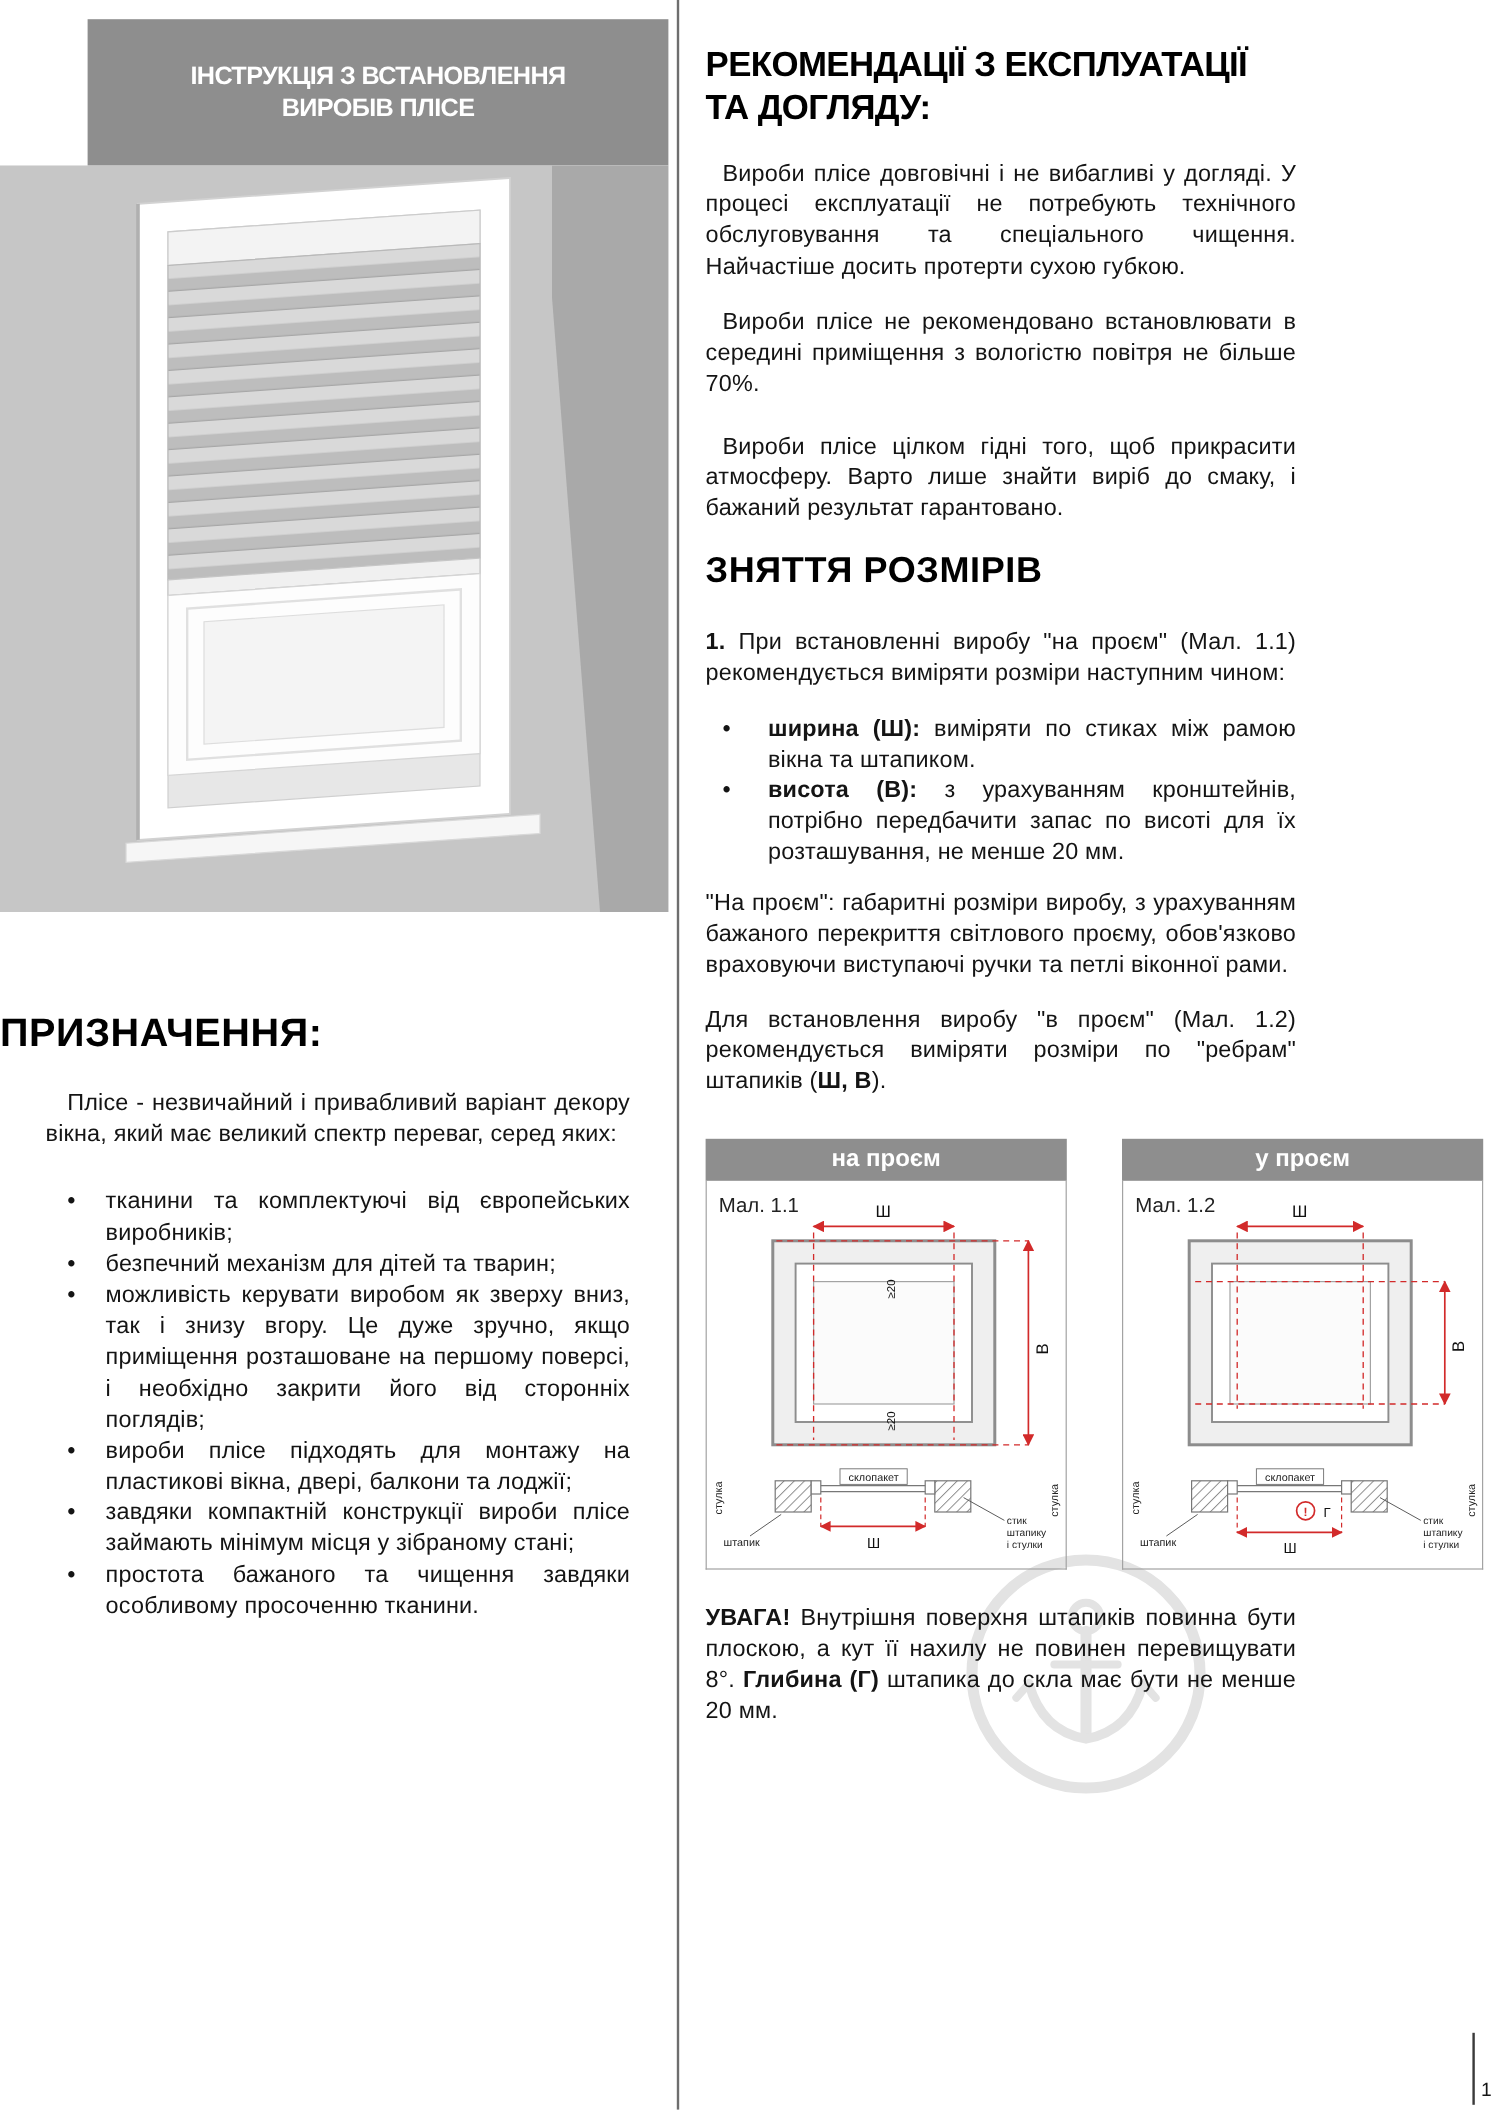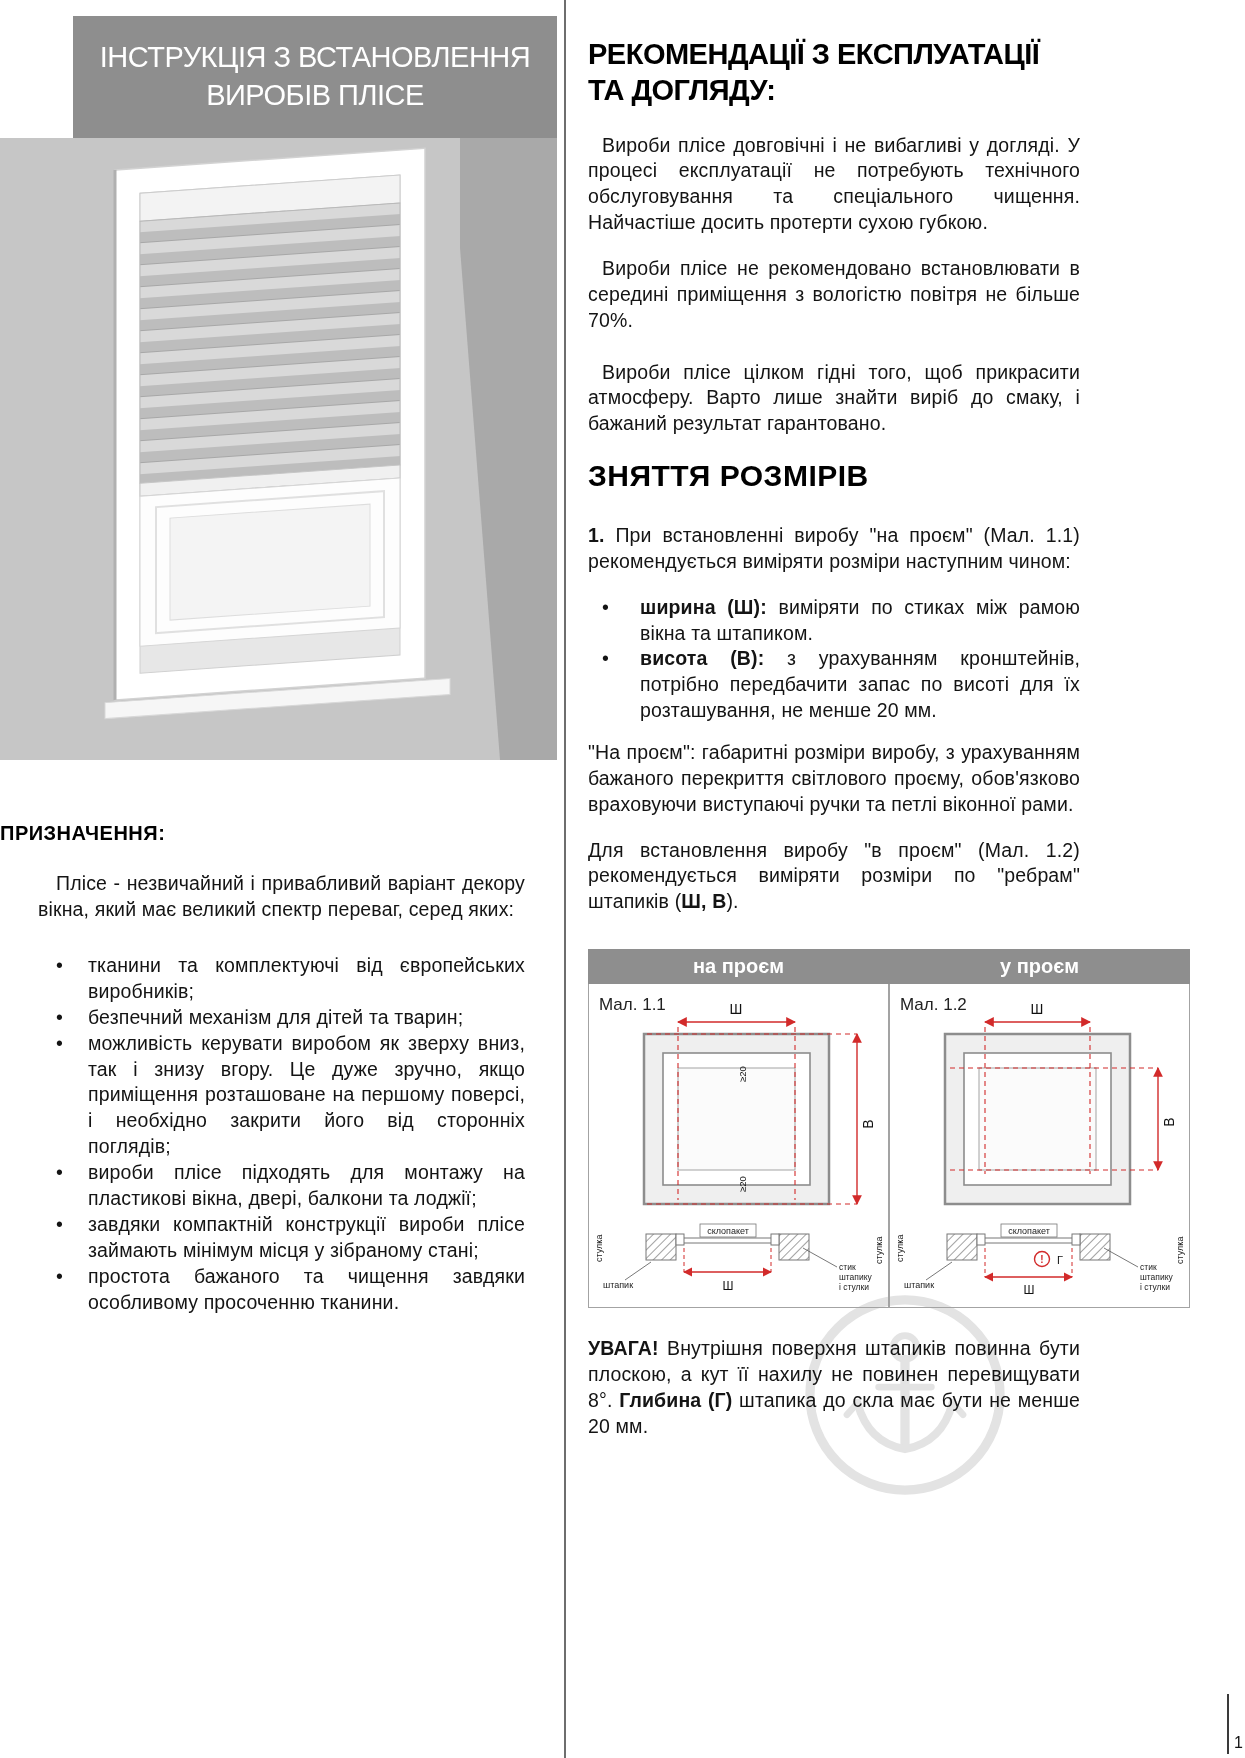--- a/index.html
+++ b/index.html
@@ -4,41 +4,41 @@
 <style>
   html,body{margin:0;padding:0}
   body{width:1245px;height:1758px;background:#fff;font-family:"Liberation Sans",sans-serif;color:#141414;position:relative;overflow:hidden}
   .page{position:relative;width:1245px;height:1758px;background:#fff}
   .divider{position:absolute;left:564px;top:0;width:2px;height:1758px;background:#6e6e6e;z-index:3}
 
   
   .col-left{position:absolute;left:0;top:0;width:557px;z-index:2}
   .title-bar{margin:16px 0 0 73px;width:484px;height:122px;background:#8e8e8e;color:#fff;
              display:flex;flex-direction:column;justify-content:center;align-items:center;text-align:center}
-  .title-line{font-weight:normal;font-size:29px;line-height:1.3;letter-spacing:-0.5px}
+  .title-line{font-weight:bold;font-size:21px;line-height:1.3;letter-spacing:-0.5px}
   .photo{position:relative;width:557px;height:622px;background:#c6c6c6}
   h2.sec{font-weight:bold;text-align:left;color:#000}
-  .purpose-h{font-size:20px;margin-top:62px;letter-spacing:0.5px}
+  .purpose-h{font-size:33px;margin-top:82px;letter-spacing:0.5px}
   .body-text{font-size:19.5px;line-height:1.33;text-align:justify;letter-spacing:0.15px}
   .left-intro{margin:26px 32px 0 38px;text-indent:18px}
   .left-list{margin:30px 32px 0 38px;list-style:none;padding:0}
   .left-list li{position:relative;padding-left:50px}
   .left-list li::before{content:"\2022";position:absolute;left:18px;top:0}
 
   
   .col-right{position:absolute;left:566px;top:0;width:679px;padding-left:22px;z-index:2;box-sizing:border-box}
   .rt{width:492px}
   .care-h{font-size:29px;margin-top:36px;line-height:1.25;letter-spacing:-0.5px}
   .p-ind{text-indent:14px}
   .mt0{margin-top:16px}.mt26{margin-top:26px}.mt22{margin-top:22px}.mt30{margin-top:30px}
   .measure-h{font-size:30px;margin-top:22px;letter-spacing:0.5px}
   .m-list{list-style:none;margin:2px 0 0 0;padding:0}
   .m-list li{position:relative;padding-left:52px}
   .m-list li::before{content:"\2022";position:absolute;left:14px;top:0}
-  .figures{display:flex;margin-top:34px;width:552px}
+  .figures{display:flex;gap:46px;margin-top:34px;width:552px}
   figure{margin:0;width:301px}
   .fig-header{height:35px;background:#8e8e8e;color:#fff;font-weight:bold;font-size:20px;
               display:flex;align-items:center;justify-content:center}
   .fig-body{height:323px;border:1px solid #a3a3a3;border-top:none;background:transparent}
   svg text{font-family:"Liberation Sans",sans-serif}
   .attention{margin-top:28px}
 
   
   .wm-bottom{position:absolute;left:795px;top:1280px;z-index:1}
   .pagenum{position:absolute;right:2px;bottom:4px;display:flex;align-items:flex-end;gap:5px;z-index:4}

